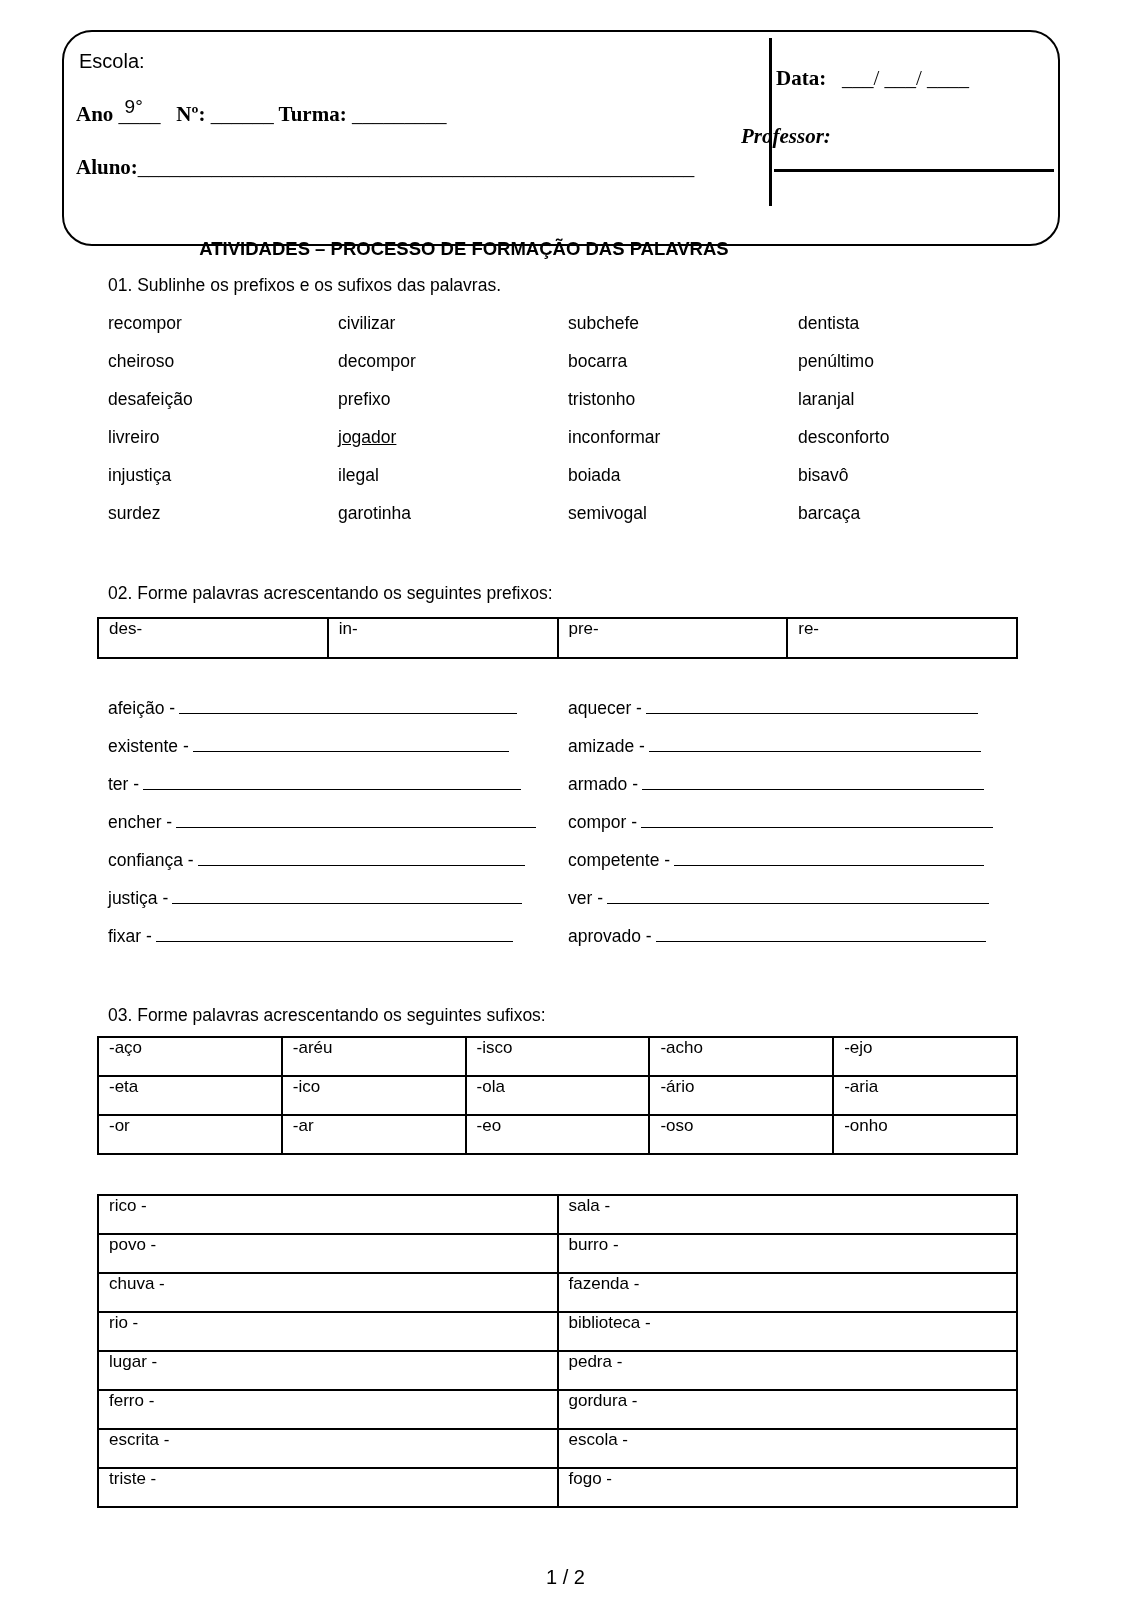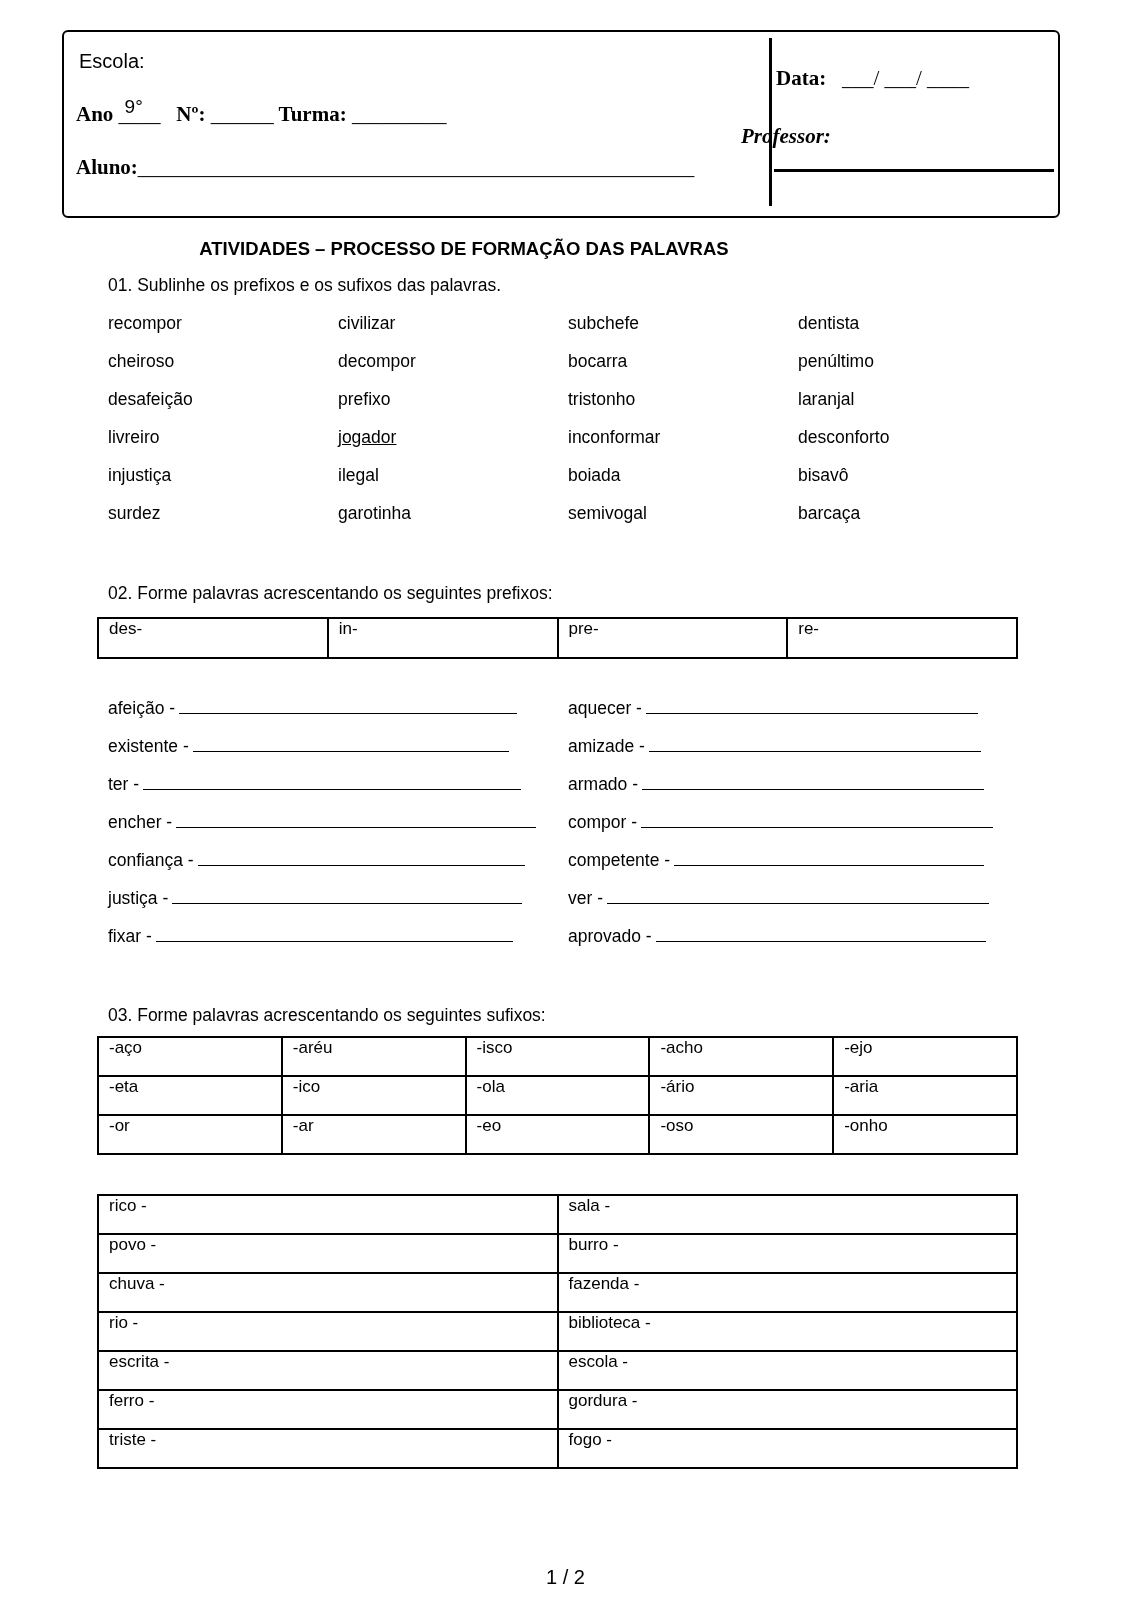--- a/index.html
+++ b/index.html
@@ -2,22 +2,22 @@
 <html><head>
 <meta charset="utf-8">
 <style>
   html, body { margin: 0; padding: 0; background: #ffffff; }
   body { width: 1131px; height: 1600px; position: relative; overflow: hidden; color: #000; }
   .sans { font-family: "Liberation Sans", "DejaVu Sans", sans-serif; }
   .serif { font-family: "Liberation Serif", "DejaVu Serif", serif; }
 
   
   .header-box {
-    position: absolute; left: 62px; top: 30px; width: 998px; height: 188px;
-    border: 2px solid #000; border-radius: 6px; box-sizing: border-box;
+    position: absolute; left: 62px; top: 30px; width: 998px; height: 216px;
+    border: 2px solid #000; border-radius: 30px; box-sizing: border-box;
   }
   .header-divider { position: absolute; left: 705px; top: 6px; width: 3px; height: 168px; background: #000; }
   .hdr-field { position: absolute; white-space: nowrap; }
   .escola { left: 15px; top: 18px; font-size: 20px; }
   .ano-line { left: 12px; top: 70px; font-size: 21px; font-weight: bold; }
   .ano-val { font-weight: normal; font-size: 19px; position: relative; top: -6px; }
   .aluno-line { left: 12px; top: 123px; font-size: 21px; font-weight: bold; }
   .data-line { left: 712px; top: 34px; font-size: 21px; font-weight: bold; }
   .prof-line { left: 677px; top: 92px; font-size: 21px; font-weight: bold; font-style: italic; }
   .prof-rule { position: absolute; left: 710px; top: 137px; width: 280px; height: 3px; background: #000; }
@@ -177,28 +177,32 @@
     </tr>
     <tr style="height:39px;">
       <td>chuva -</td>
       <td>fazenda -</td>
     </tr>
     <tr style="height:39px;">
       <td>rio -</td>
       <td>biblioteca -</td>
     </tr>
     <tr style="height:39px;">
+      <td>lugar -</td>
+      <td>pedra -</td>
+    </tr>
+    <tr style="height:39px;">
+      <td>ferro -</td>
+      <td>gordura -</td>
+    </tr>
+    <tr style="height:39px;">
       <td>escrita -</td>
       <td>escola -</td>
     </tr>
     <tr style="height:39px;">
-      <td>ferro -</td>
-      <td>gordura -</td>
-    </tr>
-    <tr style="height:39px;">
       <td>triste -</td>
       <td>fogo -</td>
     </tr>
   </tbody>
     </table>
 
   <div class="page-num">1 / 2</div>
 </div>
 
 </body></html>

